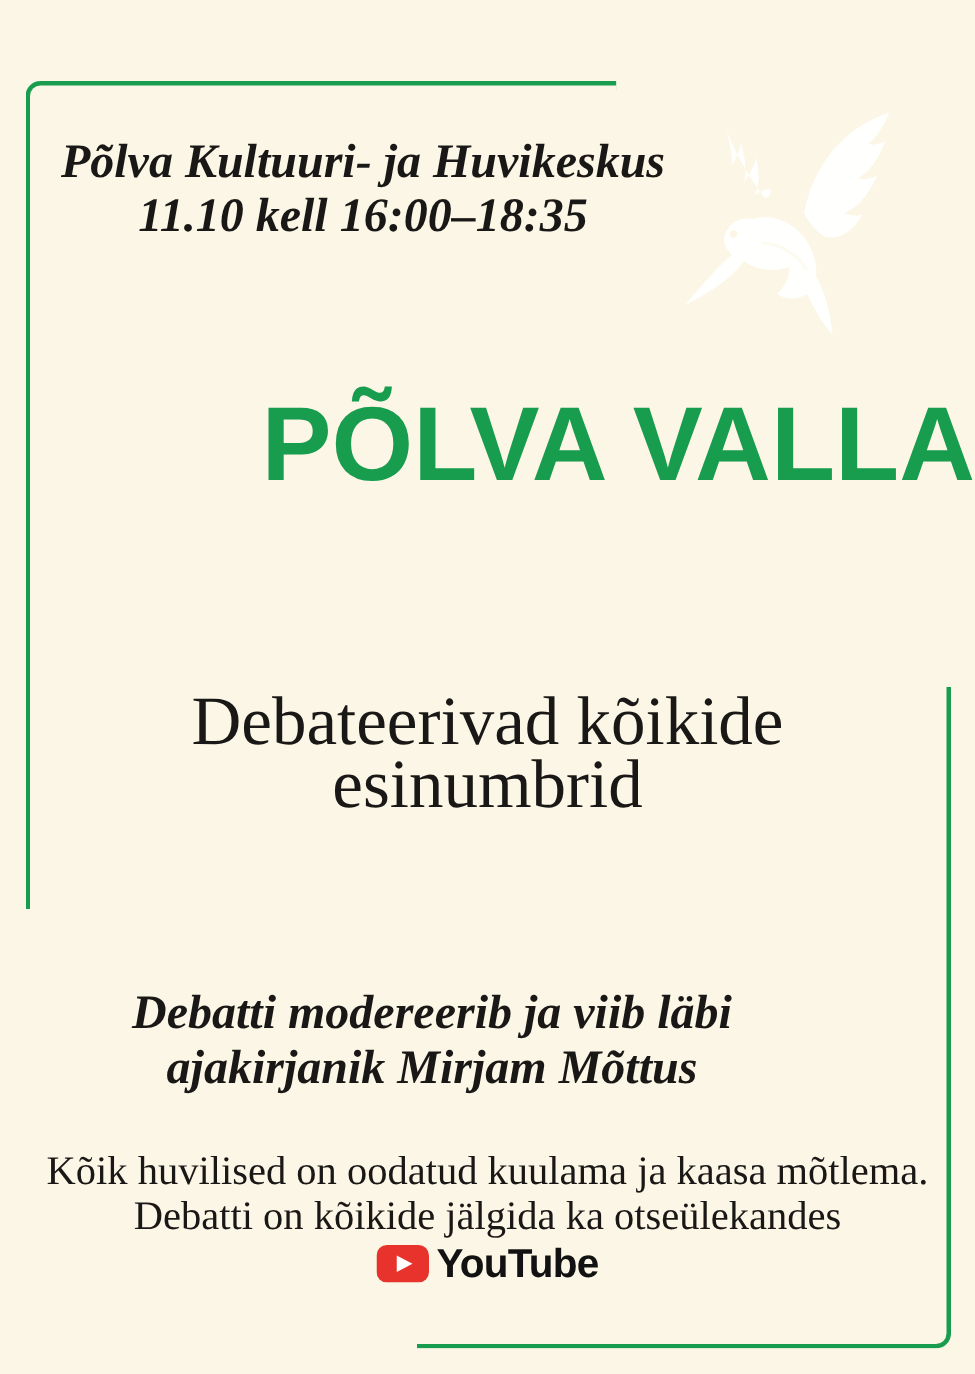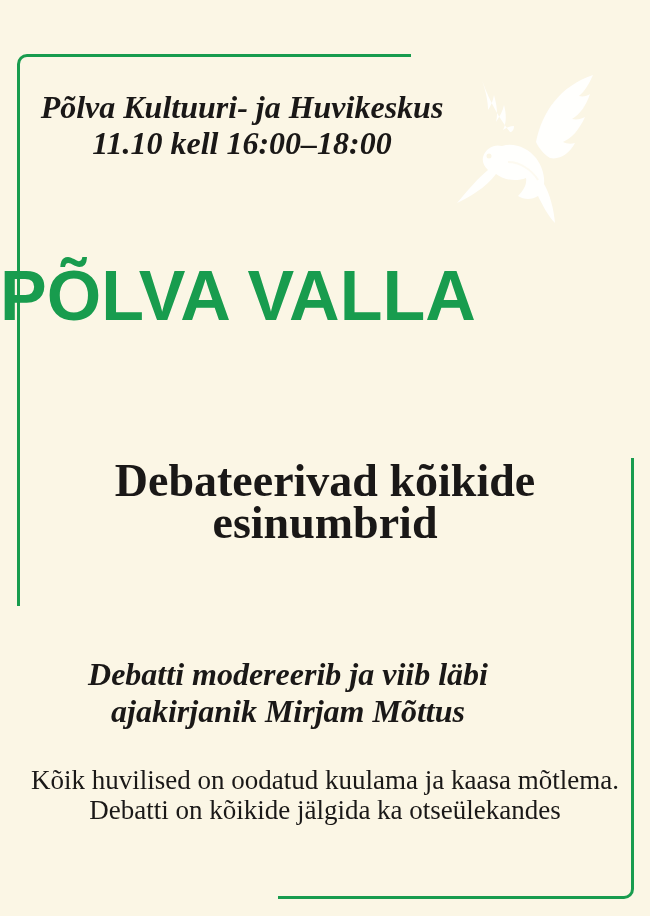--- a/index.html
+++ b/index.html
@@ -34,30 +34,30 @@
   .bird{position:absolute;left:448px;top:70px;width:154px;height:158px;}
   .header{
     position:absolute;left:22px;top:89px;width:440px;
     text-align:center;
     font-style:italic;font-weight:bold;
     font-size:32px;line-height:36px;
   }
   .header div{white-space:nowrap;}
   .title{
     position:absolute;left:0;top:255px;width:650px;margin:0;
-    text-align:left;
+    text-align:right;
     font-family:"Liberation Sans",sans-serif;
     font-weight:bold;font-size:70px;line-height:82px;
     color:var(--green);
   }
   .title span{display:block;white-space:nowrap;}
   .subtitle{
     position:absolute;left:0;top:460px;width:650px;
     text-align:center;
-    font-weight:bold;font-size:46px;line-height:42px;
+    font-weight:normal;font-size:46px;line-height:42px;
   }
   .subtitle span{display:block;white-space:nowrap;}
   .moderator{
     position:absolute;left:0;top:656px;width:576px;
     text-align:center;
     font-style:italic;font-weight:bold;
     font-size:32px;line-height:37px;
   }
   .moderator span{display:block;white-space:nowrap;}
   .info{
@@ -120,21 +120,21 @@
                C76,120 79,114 78,108
                C68,112 56,110 48,104
                C42,112 32,122 9,133 Z"></path>
     </g>
     <circle cx="41" cy="86" r="2.5" fill="var(--bg)"></circle>
     <path d="M60,92 C72,92 84,100 90,110" fill="none" stroke="var(--bg)" stroke-width="2" stroke-opacity="0.55"></path>
   </svg>
 
   <header class="header">
     <div>Põlva Kultuuri- ja Huvikeskus</div>
-    <div>11.10 kell 16:00–18:00</div>
+    <div>11.10 kell 16:00–18:35</div>
   </header>
 
   <h1 class="title">
     <span>PÕLVA VALLA</span>
   </h1>
 
   <div class="subtitle">
     <span>Debateerivad kõikide</span>
     <span>esinumbrid</span>
   </div>
@@ -142,14 +142,21 @@
   <div class="moderator">
     <span>Debatti modereerib ja viib läbi</span>
     <span>ajakirjanik Mirjam Mõttus</span>
   </div>
 
   <div class="info">
     <span>Kõik huvilised on oodatud kuulama ja kaasa mõtlema.</span>
     <span>Debatti on kõikide jälgida ka otseülekandes</span>
   </div>
 
+  <div class="youtube">
+    <svg width="35" height="25" viewBox="0 0 35 25" aria-hidden="true">
+      <rect x="0" y="0" width="35" height="25" rx="7" fill="var(--yt-red)"></rect>
+      <polygon points="13.5,7 13.5,18 24,12.5" fill="#ffffff"></polygon>
+    </svg>
+    <span class="yt-label">YouTube</span>
+  </div>
 
 </div>
 
 </body></html>

